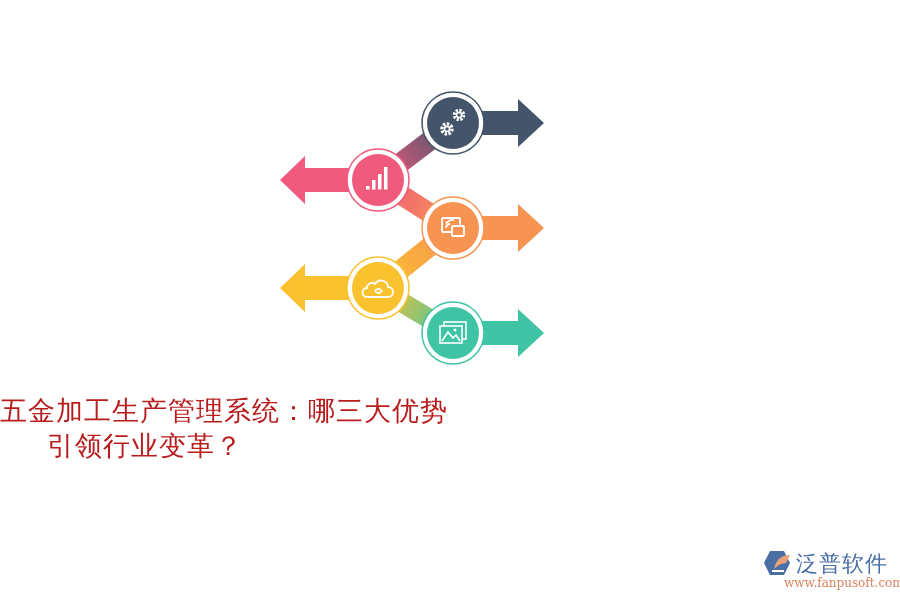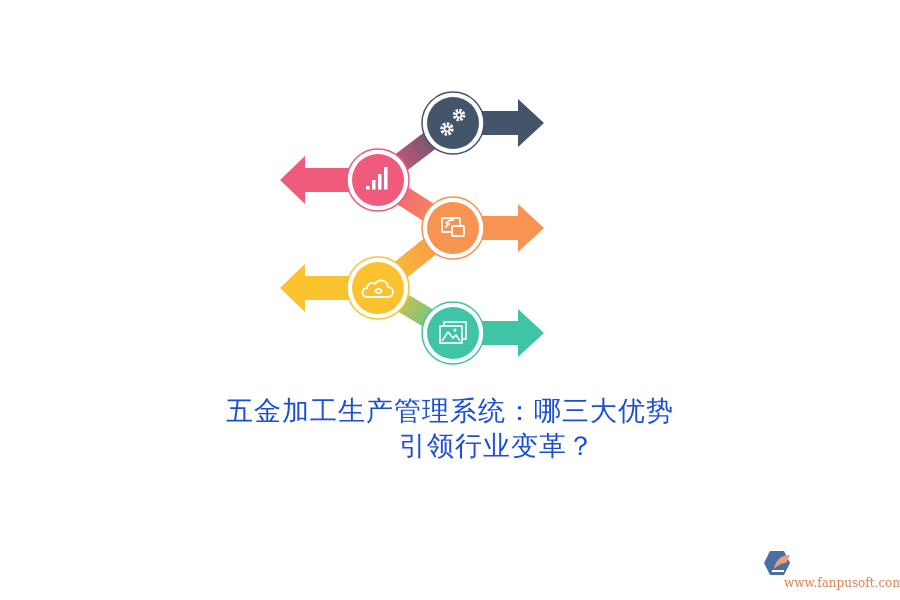--- a/index.html
+++ b/index.html
@@ -1,18 +1,18 @@
 <!DOCTYPE html>
 <html><head>
 <meta charset="utf-8">
 <style>
   html, body { margin:0; padding:0; background:#ffffff; }
   body { width:900px; height:600px; position:relative; overflow:hidden; font-family:"DejaVu Serif", serif; }
   .infographic { position:absolute; left:0; top:0; width:900px; height:380px; }
-  .title { position:absolute; left:0; width:900px; text-align:center; color:#1d4ed8; font-size:27px; letter-spacing:1px; font-family:"DejaVu Serif", serif; }
+  .title { position:absolute; left:0; width:900px; text-align:left; color:#b91c1c; font-size:27px; letter-spacing:1px; font-family:"DejaVu Serif", serif; }
   .title.l1 { top:393px; }
   .title.l2 { top:428px;margin-left:47px; }
   .logo { position:absolute; left:762px; top:547px; width:136px; height:50px; }
   .logo-name { position:absolute; left:34px; top:2px; font-family:"DejaVu Sans", sans-serif; font-size:22px; color:#4a6fa5; letter-spacing:1px; white-space:nowrap; }
   .logo-url { position:absolute; left:22px; top:29px; font-family:"DejaVu Serif", serif; font-size:12px; color:#d9825a; white-space:nowrap; }
 </style>
 </head>
 <body>
 
 <svg class="infographic" viewBox="0 0 900 380" width="900" height="380" xmlns="http://www.w3.org/2000/svg">
@@ -115,14 +115,15 @@
 
 <div class="title l1">五金加工生产管理系统：哪三大优势</div>
 <div class="title l2">引领行业变革？</div>
 
 <div class="logo">
   <svg width="32" height="28" viewBox="0 0 32 28" style="position:absolute;left:2px;top:2px;">
     <polygon points="6,2 20,2 26,14 20,26 6,26 0,14" fill="#4a6fa5"></polygon>
     <path d="M10 20 C 12 10, 18 6, 26 6 L 22 14 C 18 14, 14 16, 10 20 Z" fill="#e8a07a"></path>
     <path d="M8 22 L 20 22" stroke="#ffffff" stroke-width="2"></path>
   </svg>
+  <span class="logo-name">泛普软件</span>
   <span class="logo-url">www.fanpusoft.com</span>
 </div>
 
 </body></html>

